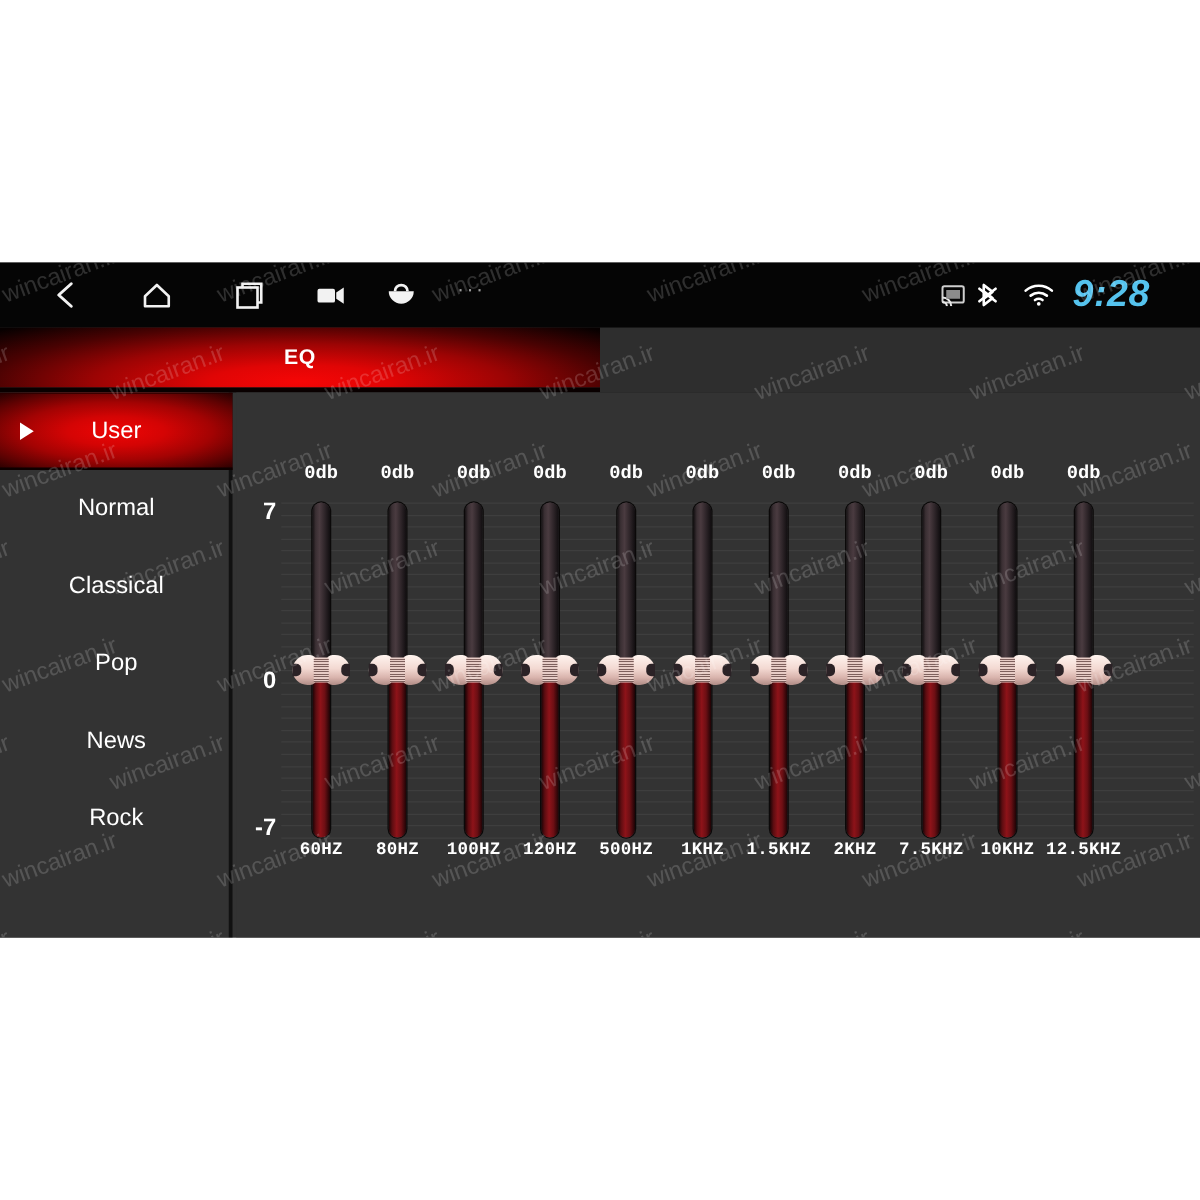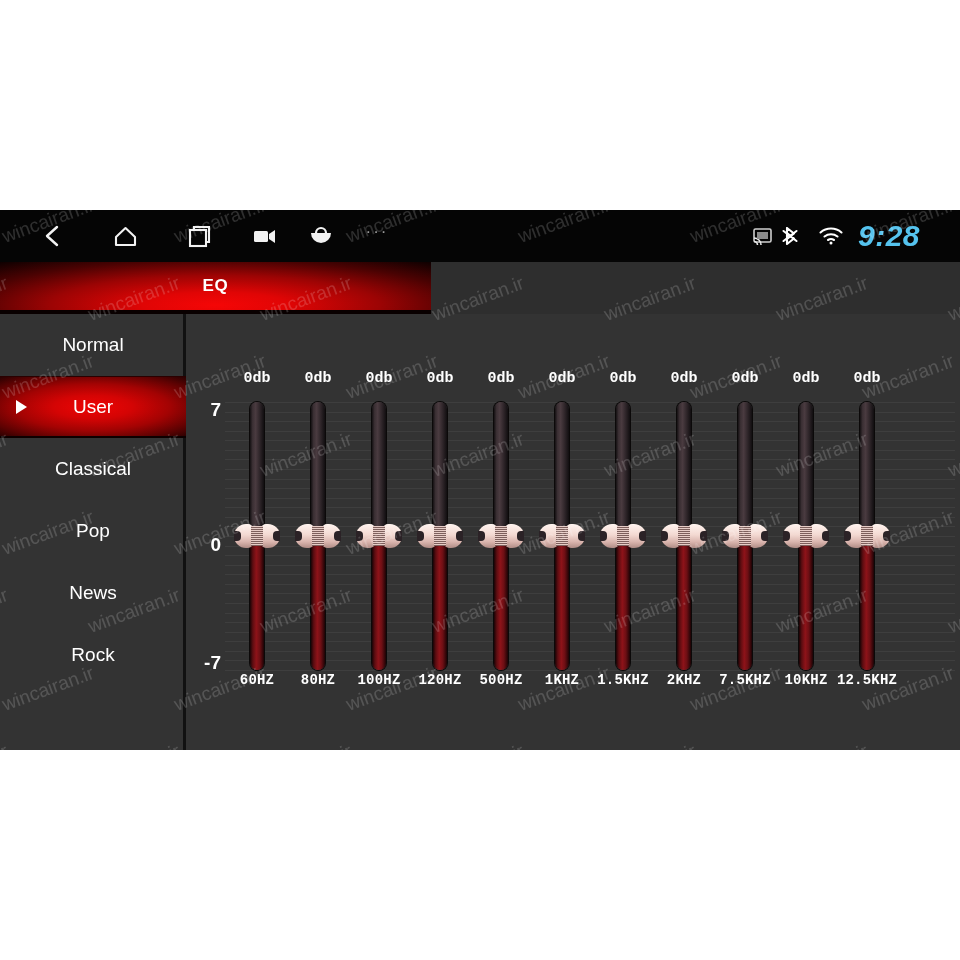--- a/index.html
+++ b/index.html
@@ -58,21 +58,21 @@
     background: #2e2e2e;
     display: flex;
   }
   .tab {
     height: 52px;
     display: flex; align-items: center; justify-content: center;
     color: #ffffff; font-size: 17px; font-weight: bold;
     letter-spacing: 0.6px;
   }
   #tab-eq {
-    width: 431px;
+    width: 480px;
     background:
       radial-gradient(ellipse 330px 60px at 50% 90%,
         #f50606 0%, #e00505 22%, #9c0404 50%, #4a0202 75%, #140101 95%, #070000 100%);
     border-bottom: 4px solid #090000;
   }
   #tab-zone {
     width: 480px;
     background: #383838;
     border-bottom: 4px solid #2a2a2a;
   }
@@ -284,26 +284,26 @@
     <div id="clock">9:28</div>
   </div>
 
   <div id="tabbar">
     <div class="tab" id="tab-eq">EQ</div>
   </div>
 
   <div id="body">
 
     <div id="sidebar">
-        <div class="preset">
-          <span>Normal</span>
-        </div>
         <div class="preset selected">
           <div class="arrow"></div>
           <span>User</span>
+        </div>
+        <div class="preset">
+          <span>Normal</span>
         </div>
         <div class="preset">
           <span>Classical</span>
         </div>
         <div class="preset">
           <span>Pop</span>
         </div>
         <div class="preset">
           <span>News</span>
         </div>

